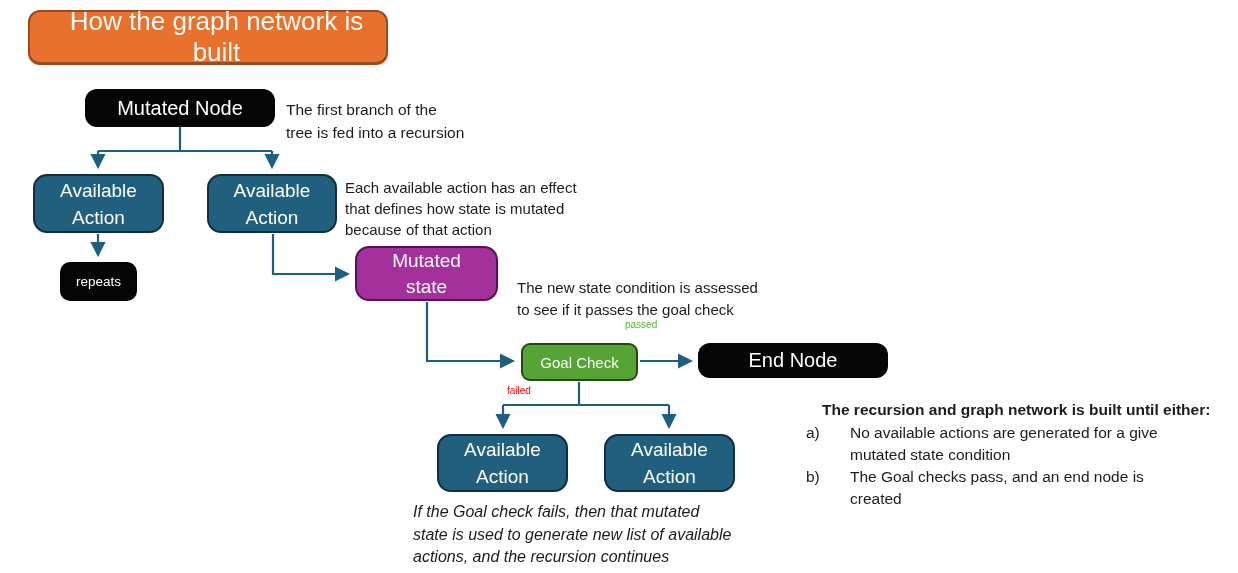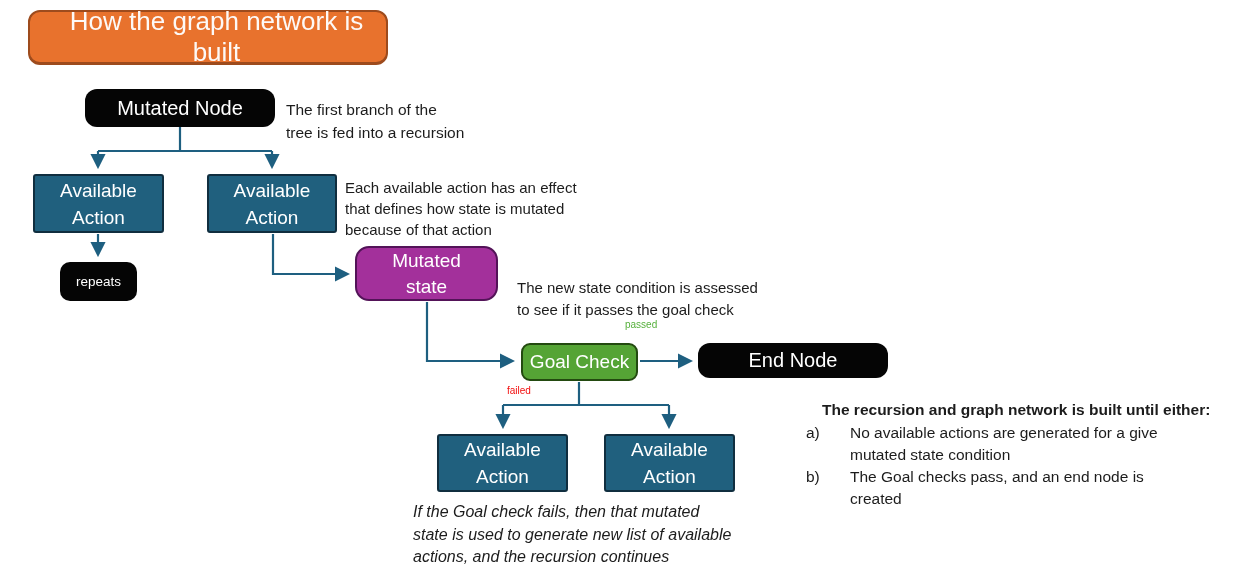--- a/index.html
+++ b/index.html
@@ -5,37 +5,37 @@
   html,body{margin:0;padding:0;background:#ffffff;}
   #stage{
     position:relative;width:1238px;height:573px;background:#ffffff;overflow:hidden;
     font-family:"Liberation Sans",sans-serif;
   }
   #connectors{position:absolute;left:0;top:0;width:1238px;height:573px;pointer-events:none;}
   .conn{stroke:var(--connector);stroke-width:2.2;fill:none;}
   .box{position:absolute;display:flex;align-items:center;justify-content:center;
        text-align:center;color:#ffffff;box-sizing:border-box;}
   .black-node{background:var(--node-black);border-radius:12px;}
-  .teal-node{background:var(--teal-fill);border:2.5px solid var(--teal-border);border-radius:3px;
+  .teal-node{background:var(--teal-fill);border:2.5px solid var(--teal-border);border-radius:14px;
              font-size:19px;line-height:27px;align-items:center;}
   .title-box{left:10px;top:10px;width:360px;height:55px;background:var(--orange-fill);
              border:2.5px solid var(--orange-border);border-radius:12px;border-bottom-width:3.5px;
              justify-content:flex-start;padding-left:17px;font-size:26px;color:#FDF9F7;margin-left:18px;}
   .starting-node{left:85px;top:89px;width:190px;height:38px;font-size:20px;}
   .aa1{left:33px;top:174px;width:131px;height:59px;}
   .aa2{left:207px;top:174px;width:130px;height:59px;}
   .aa3{left:437px;top:434px;width:131px;height:58px;}
   .aa4{left:604px;top:434px;width:131px;height:58px;}
   .aa-label{display:inline-block;max-width:104px;}
   .repeats-node{left:60px;top:262px;width:77px;height:39px;border-radius:10px;font-size:13.5px;}
   .mutated-node{left:355px;top:246px;width:143px;height:55px;background:var(--purple-fill);
                 border:2.5px solid var(--purple-border);border-radius:14px;font-size:19px;line-height:26px;}
   .mut-label{display:inline-block;max-width:92px;}
   .goal-node{left:521px;top:343px;width:117px;height:38px;background:var(--green-fill);
-             border:2.5px solid var(--green-border);border-radius:9px;font-size:19px;}
+             border:2.5px solid var(--green-border);border-radius:9px;font-size:15px;}
   .end-node{left:698px;top:343px;width:190px;height:35px;font-size:20px;}
   .note{position:absolute;color:var(--text-dark);white-space:pre-line;}
   .note-first{left:286px;top:98px;width:220px;font-size:15.5px;line-height:23px;}
   .note-effect{left:345px;top:177px;width:260px;font-size:15px;line-height:21px;}
   .note-assessed{left:517px;top:277px;width:270px;font-size:15px;line-height:21.5px;}
   .note-fails{left:413px;top:501px;width:385px;font-size:16px;line-height:22.5px;font-style:italic;}
   .edge-label{position:absolute;font-weight:normal;font-size:10px;}
   .passed-label{left:625px;top:319px;color:var(--passed-green);}
   .failed-label{left:507px;top:385px;color:var(--failed-red);}
   .until-block{position:absolute;left:806px;top:399px;width:432px;color:var(--text-dark);

